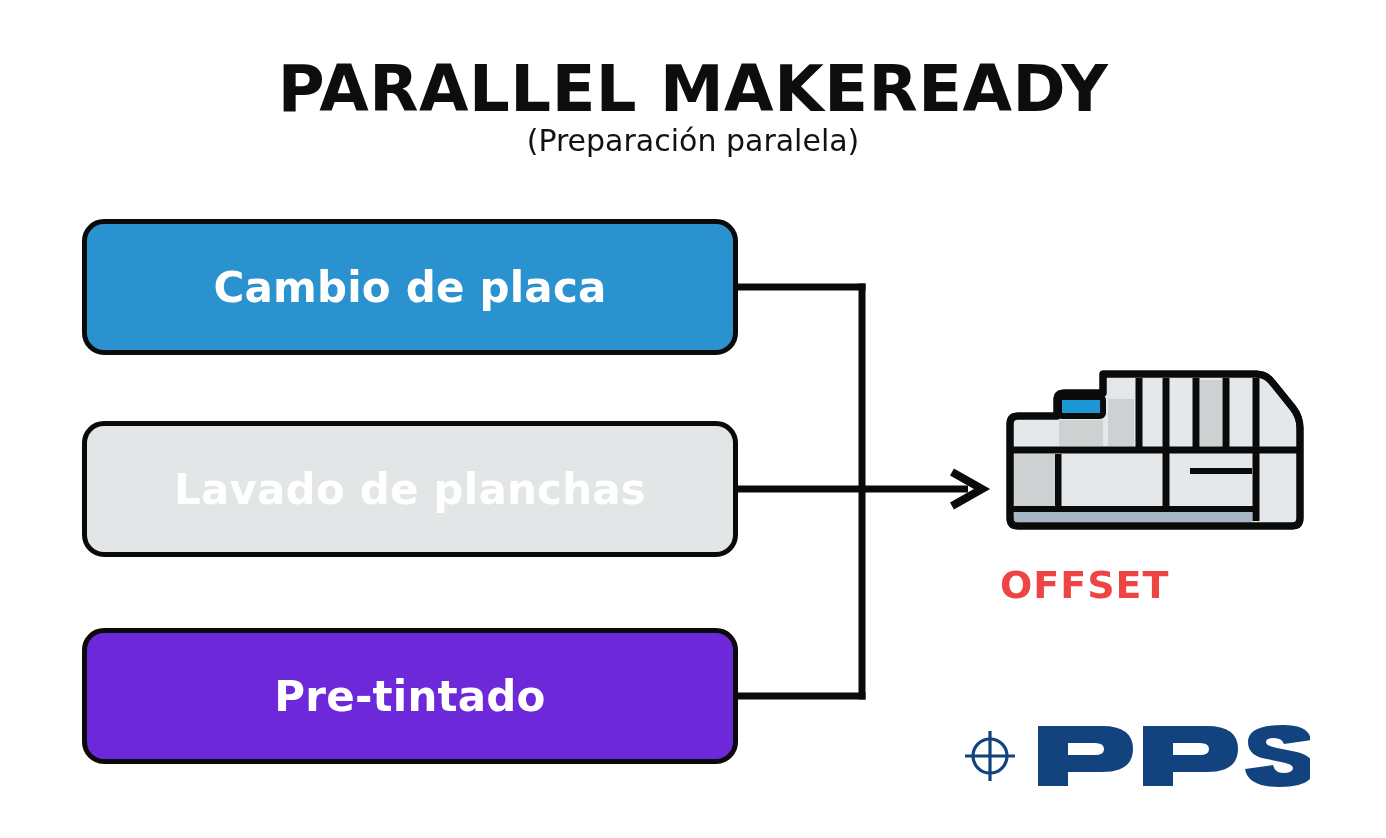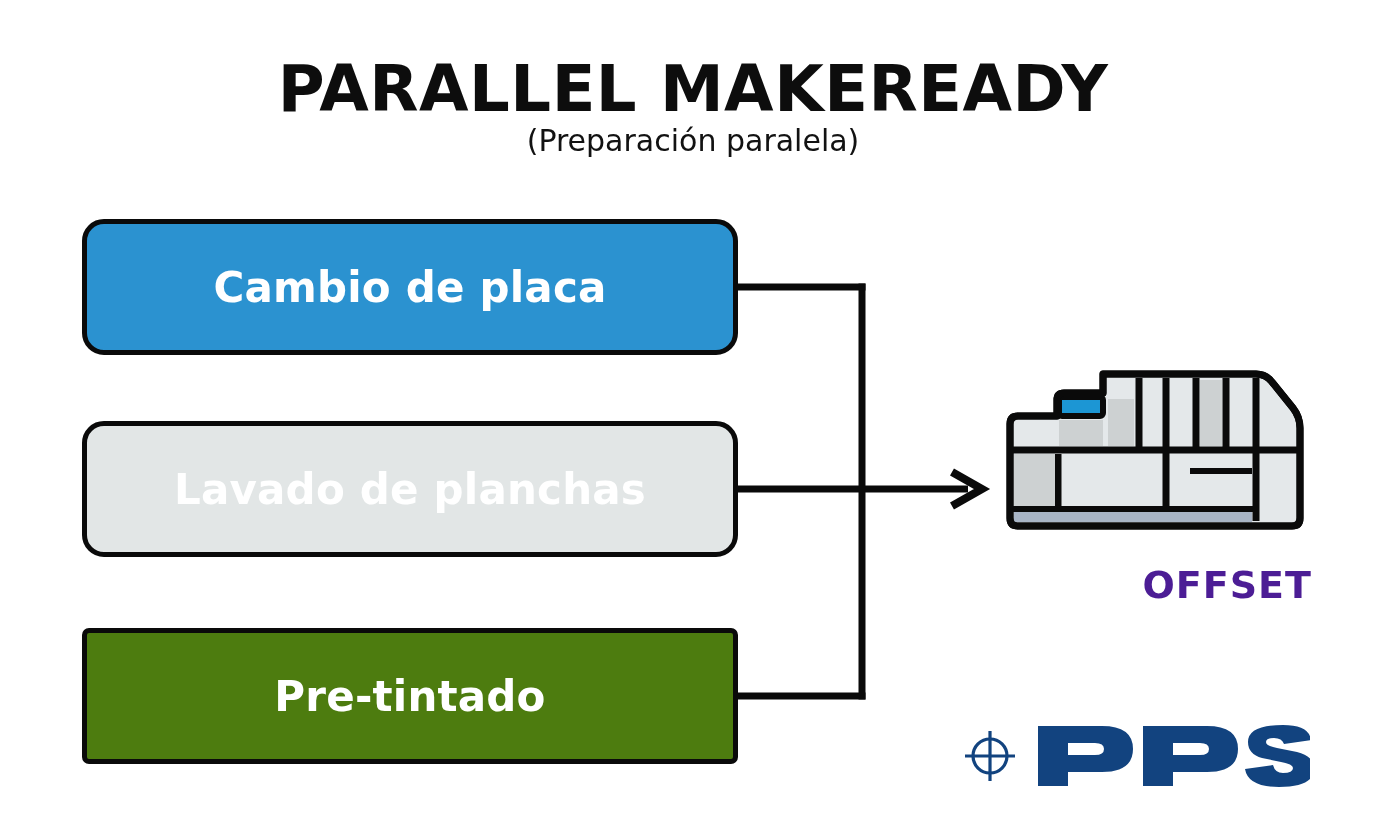--- a/index.html
+++ b/index.html
@@ -93,26 +93,26 @@
     height: 176px;
   }
   #press-svg { display: block; }
 
   
   #offset-label {
     position: absolute;
     left: 1000px;
     top: 563px;
     width: 312px;
-    text-align: right;
+    text-align: left;
     font-family: "DejaVu Sans", sans-serif;
     font-size: 38px;
     font-weight: 700;
     letter-spacing: 1px;
-    color: #4c1d95;
+    color: #ef4444;
   }
 
   
   #pps-logo {
     position: absolute;
     left: 950px;
     top: 718px;
     width: 360px;
     height: 76px;
   }
@@ -144,21 +144,21 @@
   </svg>
 
   <div class="step-box active" id="step-box-0" style="background: rgb(43, 146, 208);">
     <span class="step-label">Cambio de placa</span>
   </div>
 
   <div class="step-box inactive" id="step-box-1" style="background: rgb(226, 230, 230);">
     <span class="step-label">Lavado de planchas</span>
   </div>
 
-  <div class="step-box active" id="step-box-2" style="background: #4d7c0f; border-radius: 7px;">
+  <div class="step-box active" id="step-box-2" style="background: #6d28d9;">
     <span class="step-label">Pre-tintado</span>
   </div>
 
   <div id="press-wrap">
     <svg id="press-svg" width="312" height="176" viewBox="0 0 312 176" aria-hidden="true">
 
       <path d="M 10 62
                L 10 58 Q 10 50 18 50
                L 57 50
                L 57 34 Q 57 27 64 27

